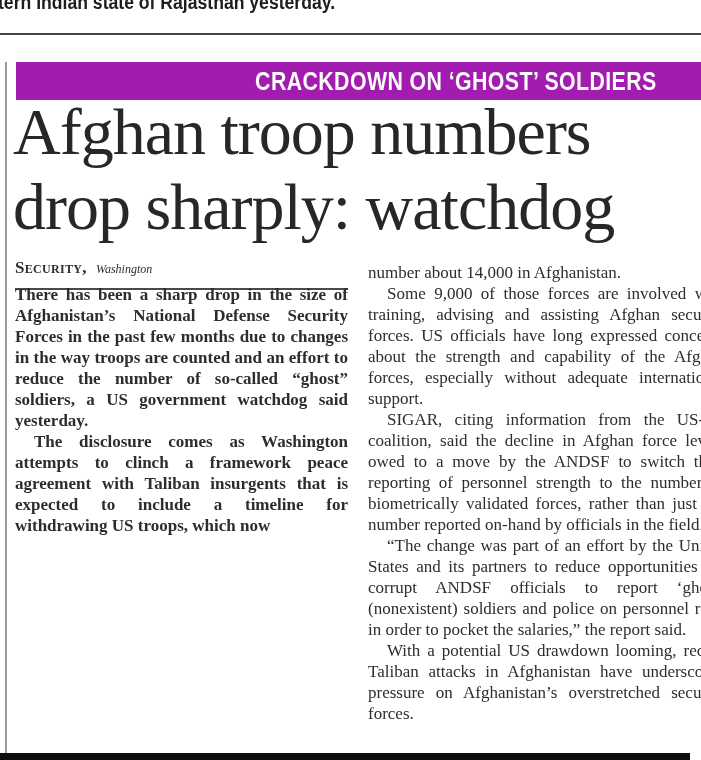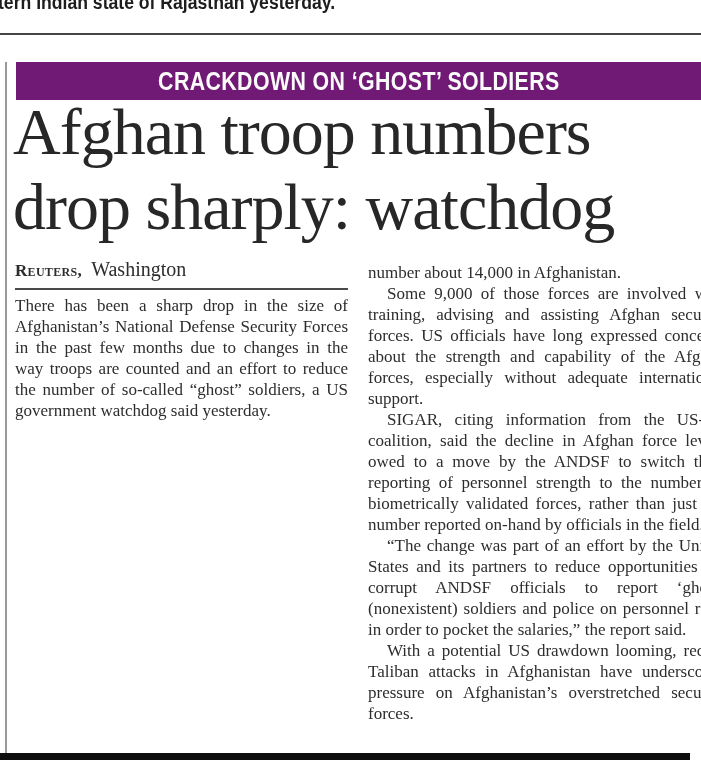--- a/index.html
+++ b/index.html
@@ -28,22 +28,22 @@
   }
 
   .left-rule {
     position:absolute; left:5px; top:62px;
     width:2px; height:691px; background:#9a9a9a;
   }
 
   .banner {
     position:absolute; left:16px; top:62px;
     width:685px; height:38px;
-    background:#701a75;
-    display:flex; align-items:center; justify-content:center;
+    background:#a21caf;
+    display:flex; align-items:center; justify-content:flex-end;
   }
   .banner-text {
     font-family:"Liberation Sans", sans-serif;
     font-weight:700; font-size:26px; color:#fbfbfb;
     transform:scaleX(0.82); transform-origin:center;
     letter-spacing:0.5px; white-space:nowrap;
   }
 
   .headline {
     position:absolute; left:13px; top:94px; width:700px;
@@ -51,36 +51,36 @@
     font-size:66px; line-height:75px; letter-spacing:-1px;
     font-weight:400;
   }
   .hl-line { white-space:nowrap; }
 
   .byline {
     position:absolute; left:15px; top:258px;
     font-size:17px; color:#2d2d2d; white-space:nowrap;
   }
   .byline .src { font-weight:700; font-variant:small-caps; letter-spacing:0.3px; }
-  .byline .loc { margin-left:5px; font-size:20px;margin-top:20px; }
+  .byline .loc { font-style:italic; margin-left:5px; font-size:12px;margin-top:20px; }
 
   .byline-rule {
     position:absolute; left:15px; top:288px;
     width:333px; height:2px; background:#4a4a4a;
   }
 
   .col {
     position:absolute;
     font-size:17px; line-height:21px;
     color:#2d2d2d;
     text-align:justify;
   }
   .col p { margin:0; text-indent:19px; }
   .col p:first-child { text-indent:0; }
-  .col-left  { left:15px;  top:295px; width:333px; height:459px; overflow:hidden; }
+  .col-left  { left:15px;  top:284px; width:333px; height:459px; overflow:hidden;font-weight:bold; }
   .col-right { left:368px; top:262px; width:357px; height:498px; overflow:hidden; }
 
   .bottom-bar {
     position:absolute; left:0; top:753px;
     width:690px; height:7px; background:#0e0e0e; z-index:5;
   }
 </style>
 </head>
 <body>
 
@@ -95,28 +95,29 @@
   <div class="banner">
     <span class="banner-text">CRACKDOWN ON ‘GHOST’ SOLDIERS</span>
   </div>
 
   <div class="headline">
       <div class="hl-line">Afghan troop numbers</div>
       <div class="hl-line">drop sharply: watchdog</div>
     </div>
 
   <div class="byline">
-    <span class="src">Reuters,</span>
+    <span class="src">Security,</span>
     <span class="loc">Washington</span>
   </div>
 
   <div class="byline-rule"></div>
 
   <div class="col col-left">
       <p>There has been a sharp drop in the size of Afghanistan’s National Defense Security Forces in the past few months due to changes in the way troops are counted and an effort to reduce the number of so-called “ghost” soldiers, a US government watchdog said yesterday.</p>
+      <p>The disclosure comes as Washington attempts to clinch a framework peace agreement with Taliban insurgents that is expected to include a timeline for withdrawing US troops, which now</p>
     </div>
 
   <div class="col col-right">
       <p>number about 14,000 in Afghanistan.</p>
       <p>Some 9,000 of those forces are involved with training, advising and assisting Afghan security forces. US officials have long expressed concerns about the strength and capability of the Afghan forces, especially without adequate international support.</p>
       <p>SIGAR, citing information from the US-led coalition, said the decline in Afghan force levels owed to a move by the ANDSF to switch their reporting of personnel strength to the number of biometrically validated forces, rather than just the number reported on-hand by officials in the field.</p>
       <p>“The change was part of an effort by the United States and its partners to reduce opportunities for corrupt ANDSF officials to report ‘ghost’ (nonexistent) soldiers and police on personnel rolls in order to pocket the salaries,” the report said.</p>
       <p>With a potential US drawdown looming, recent Taliban attacks in Afghanistan have underscored pressure on Afghanistan’s overstretched security forces.</p>
     </div>
 

